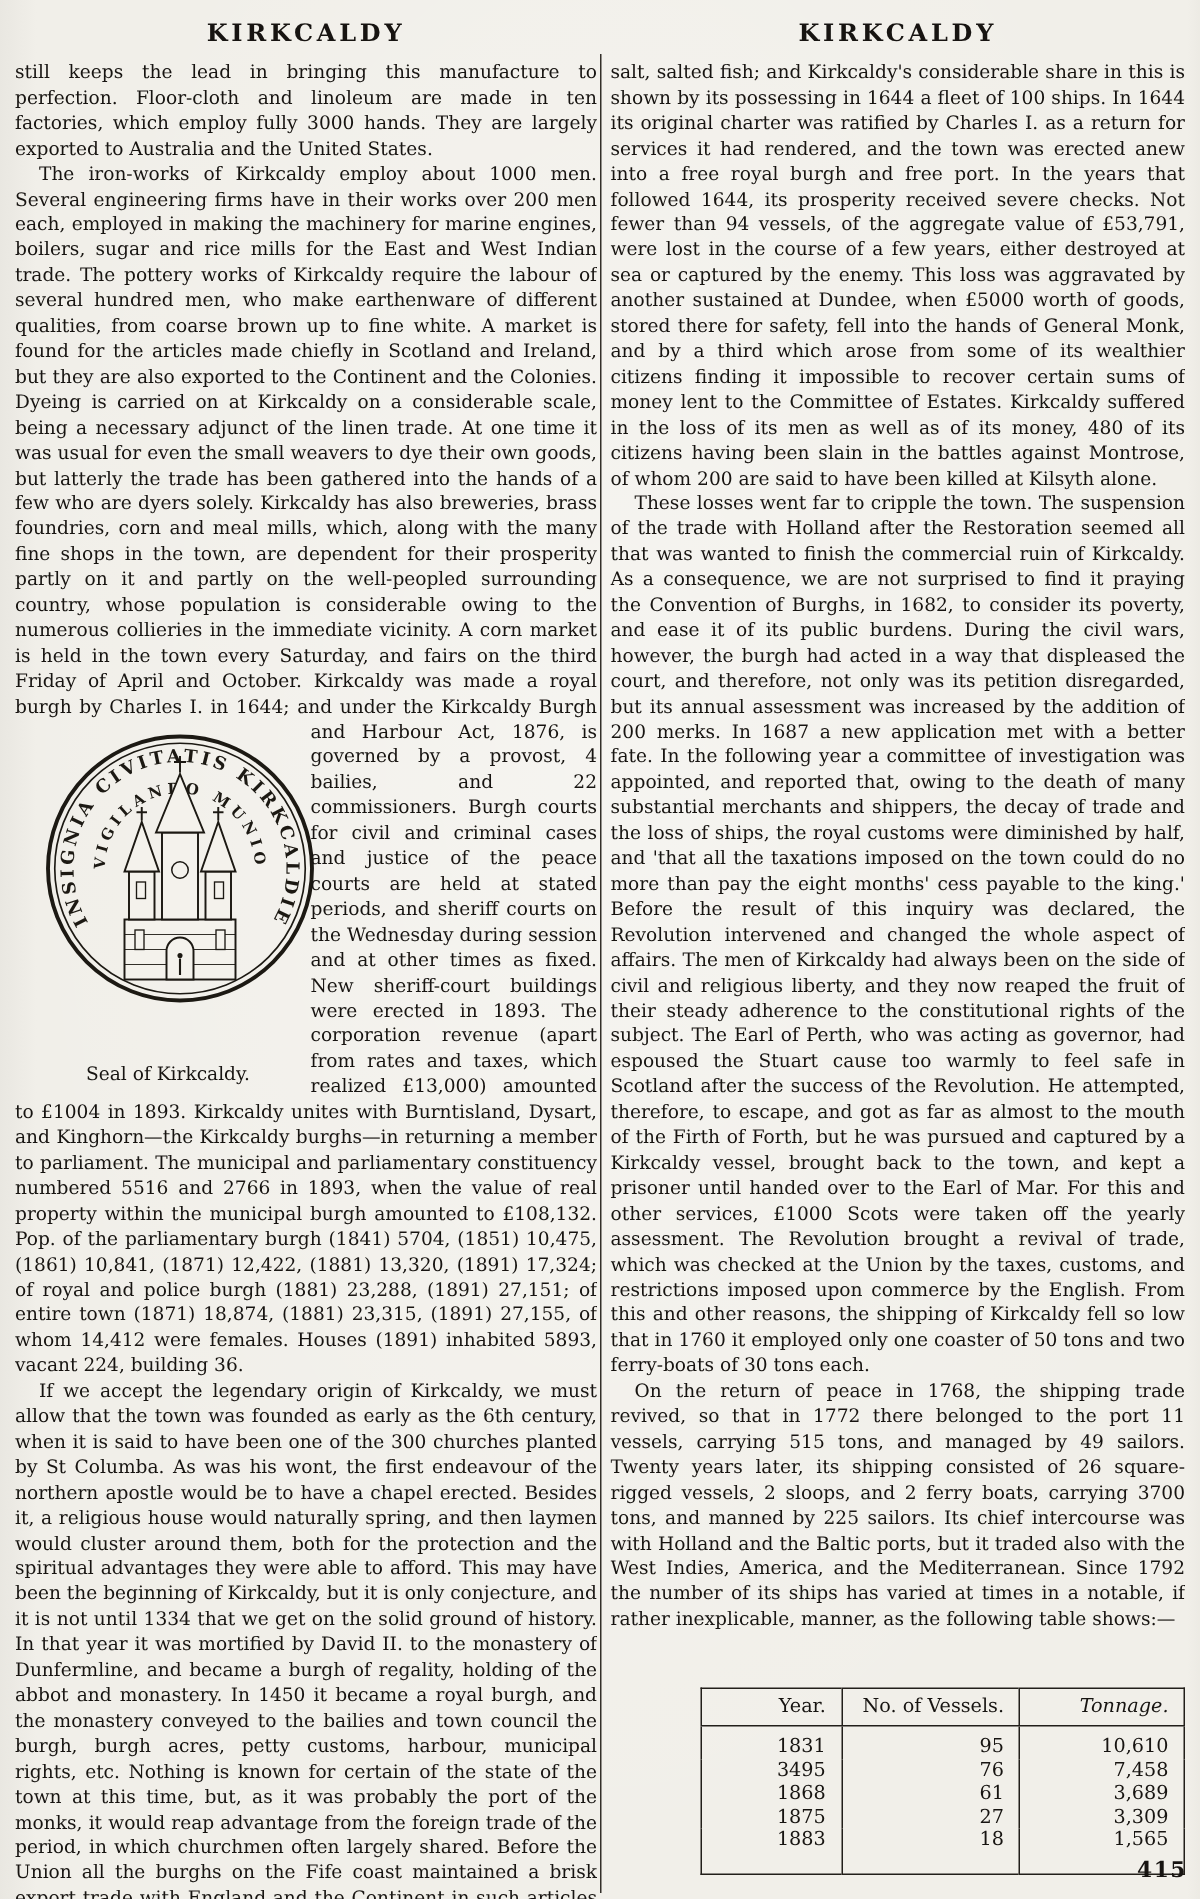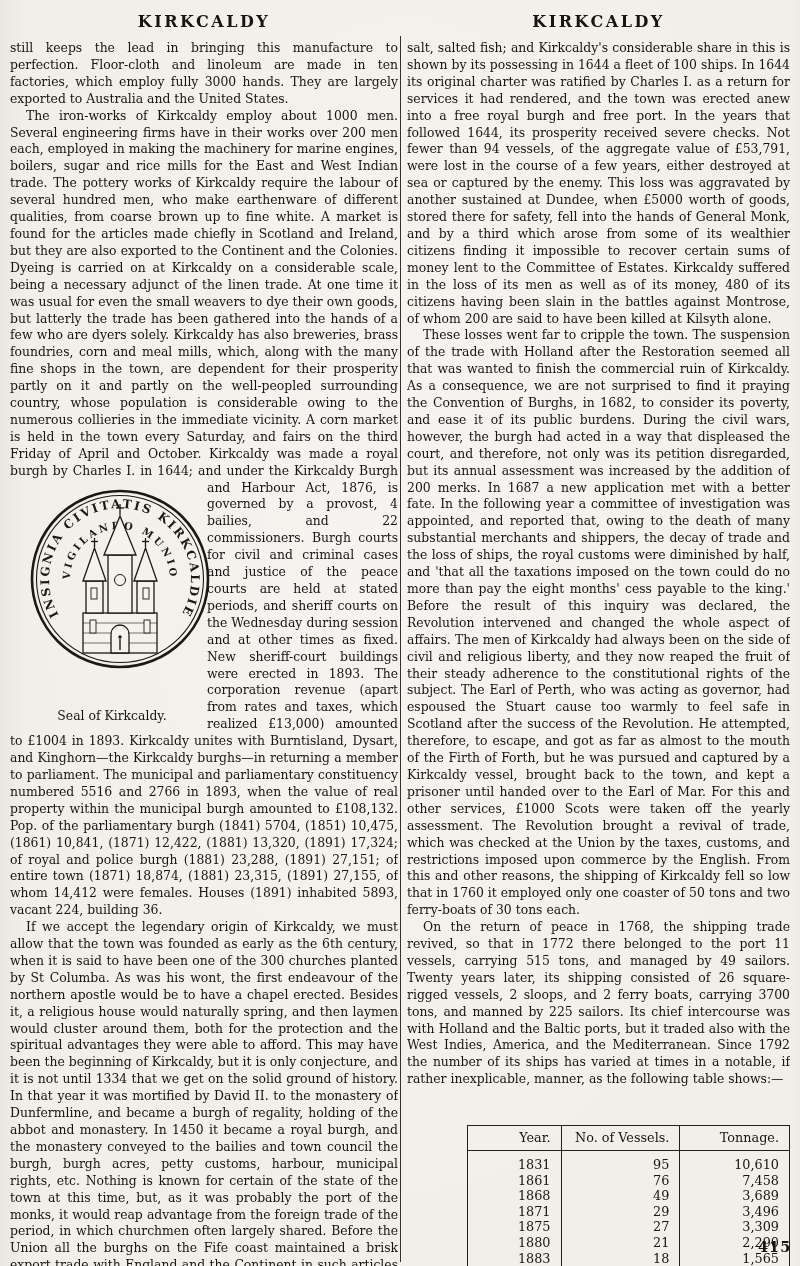--- a/index.html
+++ b/index.html
@@ -48,21 +48,21 @@
   .vessel-table th, .vessel-table td {
     border-left:1px solid #221f1a; text-align:right; font-weight:normal;
   }
   .vessel-table th:first-child, .vessel-table td:first-child { border-left:none; }
   .vessel-table { border:1.5px solid #221f1a; }
   .vessel-table thead th {
     border-bottom:1.5px solid #221f1a; padding:4px 10px 5px; font-size:12.8px;
   }
   .vessel-table th.c-year { width:88px; }
   .vessel-table th.c-vessels { width:116px; }
-  .vessel-table th.c-tonnage { width:100px; }
+  .vessel-table th.c-tonnage { width:100px;font-style:italic; }
   .vessel-table tbody td { padding:0 10px; line-height:15.6px; }
   .vessel-table tbody tr:first-child td { padding-top:6px; }
   .vessel-table tbody tr:last-child td { padding-bottom:14px; }
 
   .page-number {
     position:absolute; left:758px; top:1238px;
     font-weight:bold; font-size:14.5px; letter-spacing:1px;
   }
 </style>
 </head>
@@ -144,43 +144,33 @@
           <th class="c-tonnage">Tonnage.</th>
         </tr>
       </thead>
       <tbody>
           <tr>
             <td>1831</td>
             <td>95</td>
             <td>10,610</td>
           </tr>
           <tr>
-            <td>1861</td>
+            <td>3495</td>
             <td>76</td>
             <td>7,458</td>
           </tr>
           <tr>
             <td>1868</td>
-            <td>49</td>
+            <td>61</td>
             <td>3,689</td>
-          </tr>
-          <tr>
-            <td>1871</td>
-            <td>29</td>
-            <td>3,496</td>
           </tr>
           <tr>
             <td>1875</td>
             <td>27</td>
             <td>3,309</td>
-          </tr>
-          <tr>
-            <td>1880</td>
-            <td>21</td>
-            <td>2,290</td>
           </tr>
           <tr>
             <td>1883</td>
             <td>18</td>
             <td>1,565</td>
           </tr>
         </tbody>
     </table>
   </div>
 

